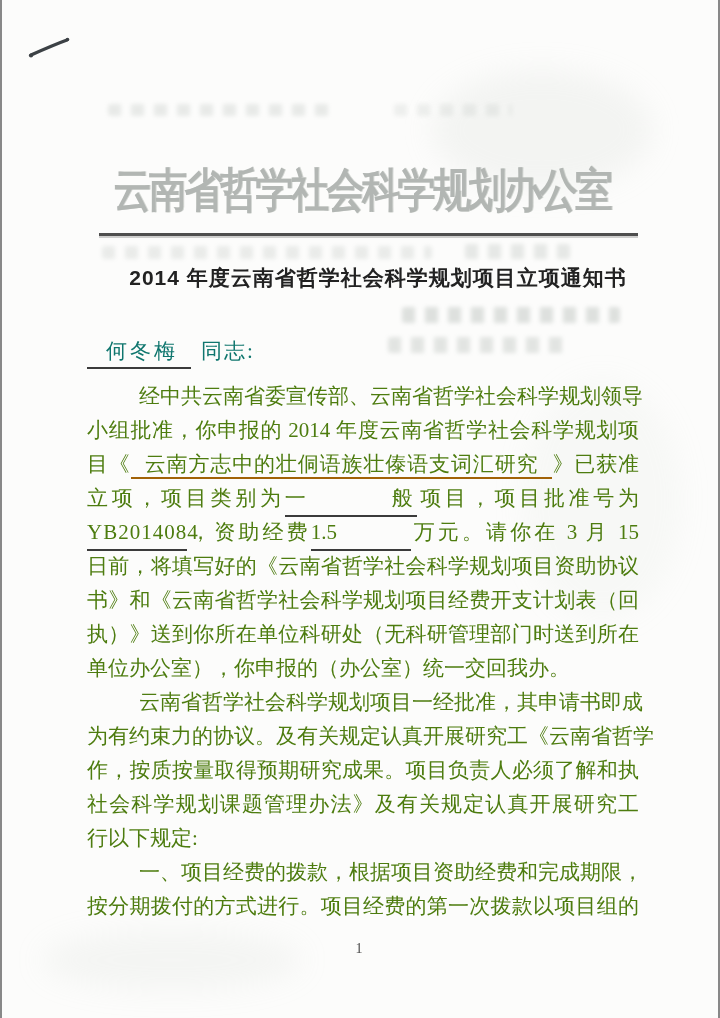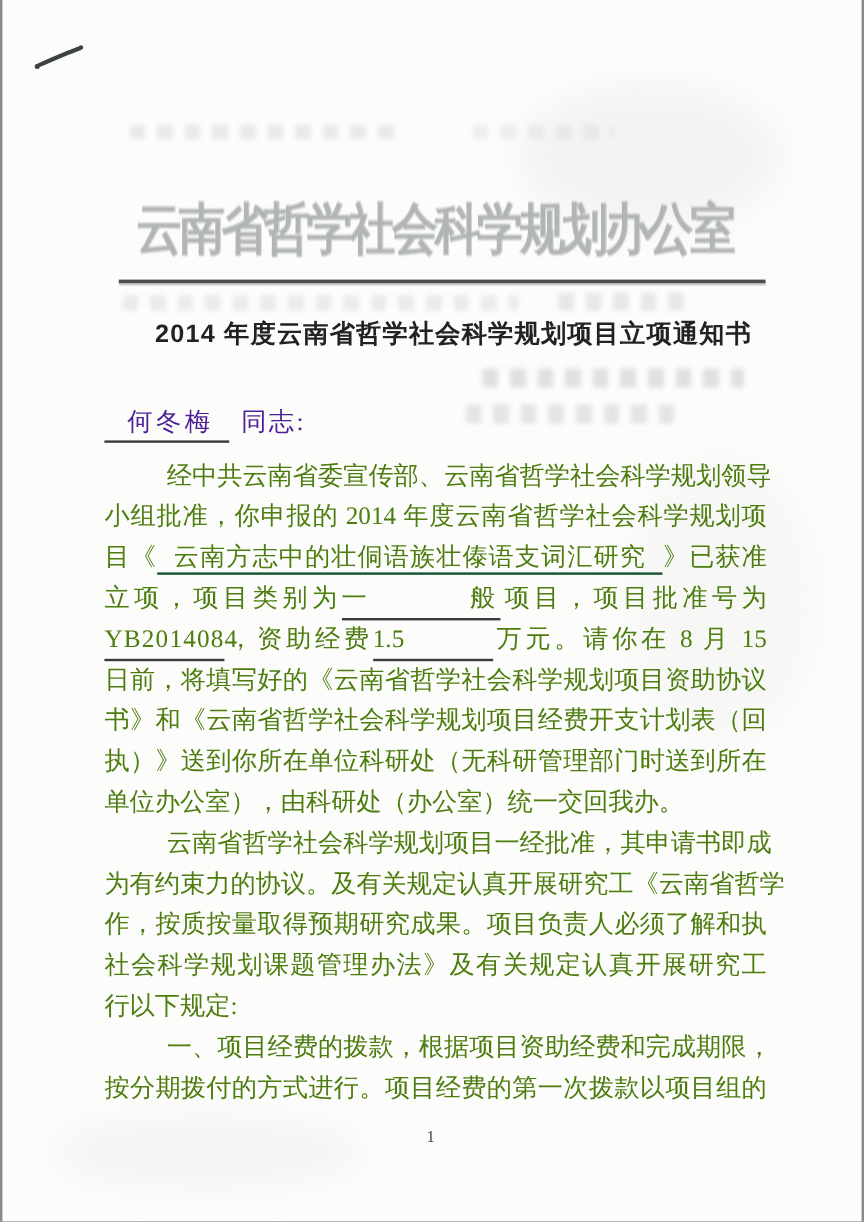--- a/index.html
+++ b/index.html
@@ -55,21 +55,21 @@
   .doc-title {
     position:absolute; left:16px; top:264px; width:720px;
     text-align:center;
     font-family:"Liberation Sans","DejaVu Sans",sans-serif;
     font-weight:bold; font-size:21px; letter-spacing:1px;
     color:#222; white-space:nowrap;
   }
 
   .salutation {
     position:absolute; left:85px; top:336px;
-    font-size:21px; line-height:30px; color:#4c1d95;
+    font-size:21px; line-height:30px; color:#0f766e;
   }
   .salutation .name {
     display:inline-block; min-width:78px;
     padding:0 10px 1px 16px;
     border-bottom:2px solid #3b3b3b;
     letter-spacing:3px; text-align:center;
   }
   .salutation .suffix { margin-left:10px; letter-spacing:2px; }
 
   .body-text {
@@ -78,21 +78,21 @@
   }
   .line {
     text-align:justify; text-align-last:justify;
     text-justify:inter-character;
     height:34px; overflow:visible; white-space:nowrap;
   }
   .line.indent { text-indent:52px; }
   .line.last { text-align-last:left; }
 
   .u-seg {
-    border-bottom:2px solid #14532d;
+    border-bottom:2px solid #a16207;
     padding:0 14px 1px 14px;
   }
   .blank-general {
     display:inline-block; width:132px;
     border-bottom:2px solid #3b3b3b;
     text-align:center; letter-spacing:4px;
   }
   .blank-code {
     display:inline-block; width:100px;
     border-bottom:2px solid #3b3b3b;
@@ -139,25 +139,25 @@
   <div class="salutation">
     <span class="name">何冬梅</span><span class="suffix">同志:</span>
   </div>
 
   <div class="body-text">
 
     <div class="line indent">经中共云南省委宣传部、云南省哲学社会科学规划领导</div>
     <div class="line">小组批准，你申报的 2014 年度云南省哲学社会科学规划项</div>
     <div class="line"><span>目《</span><span class="u-seg">云南方志中的壮侗语族壮傣语支词汇研究</span><span>》已获准</span></div>
     <div class="line"><span>立项，项目类别为</span><span class="blank-general">一般</span><span>项目，项目批准号为</span></div>
-    <div class="line"><span class="blank-code">YB2014084</span><span>，资助经费</span><span class="blank-amount">1.5</span><span>万元。请你在 8 月 15</span></div>
+    <div class="line"><span class="blank-code">YB2014084</span><span>，资助经费</span><span class="blank-amount">1.5</span><span>万元。请你在 3 月 15</span></div>
     <div class="line">日前，将填写好的《云南省哲学社会科学规划项目资助协议</div>
     <div class="line">书》和《云南省哲学社会科学规划项目经费开支计划表（回</div>
     <div class="line">执）》送到你所在单位科研处（无科研管理部门时送到所在</div>
-    <div class="line last">单位办公室），由科研处（办公室）统一交回我办。</div>
+    <div class="line last">单位办公室），你申报的（办公室）统一交回我办。</div>
 
     <div class="line indent">云南省哲学社会科学规划项目一经批准，其申请书即成</div>
     <div class="line">为有约束力的协议。及有关规定认真开展研究工《云南省哲学</div>
     <div class="line">作，按质按量取得预期研究成果。项目负责人必须了解和执</div>
     <div class="line">社会科学规划课题管理办法》及有关规定认真开展研究工</div>
     <div class="line last">行以下规定:</div>
 
     <div class="line indent">一、项目经费的拨款，根据项目资助经费和完成期限，</div>
     <div class="line">按分期拨付的方式进行。项目经费的第一次拨款以项目组的</div>
 

